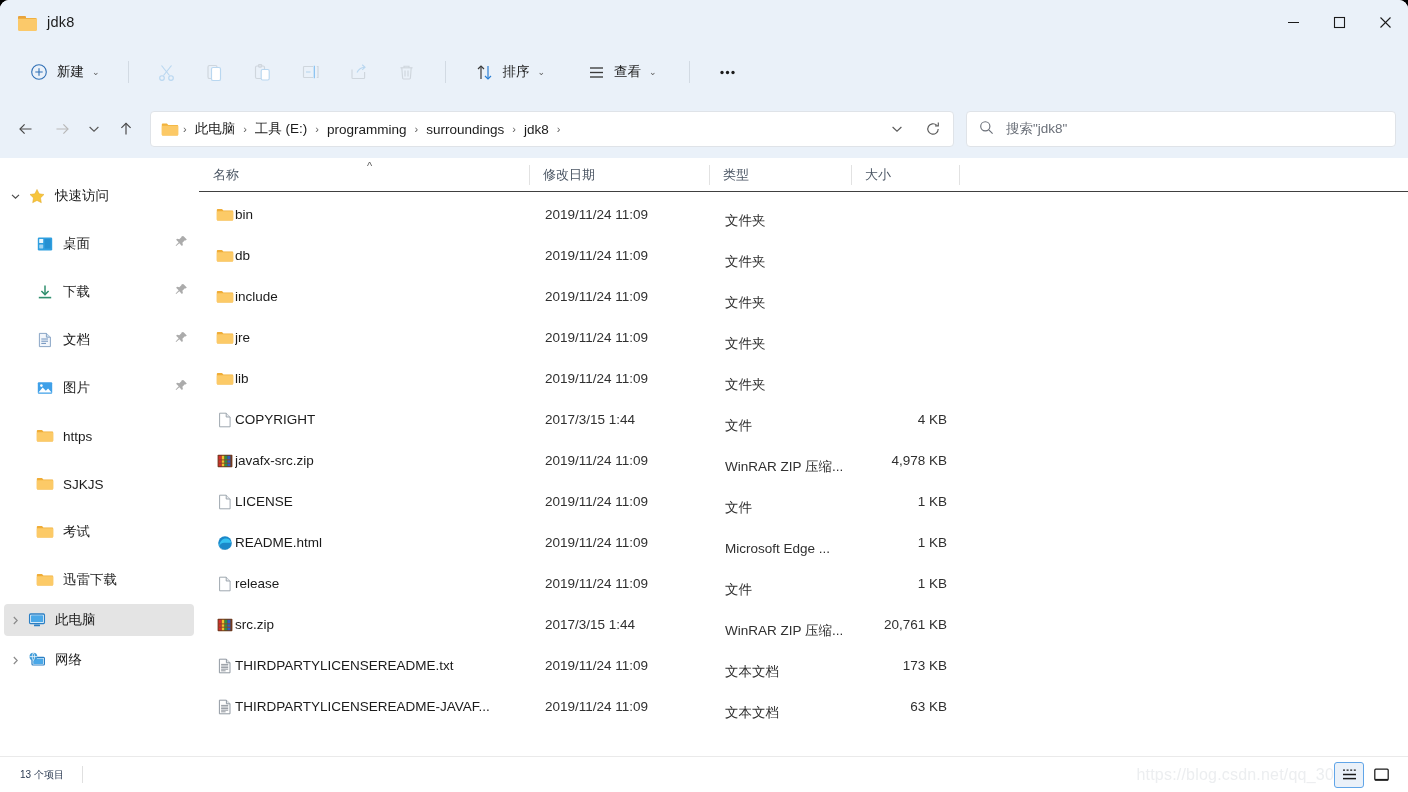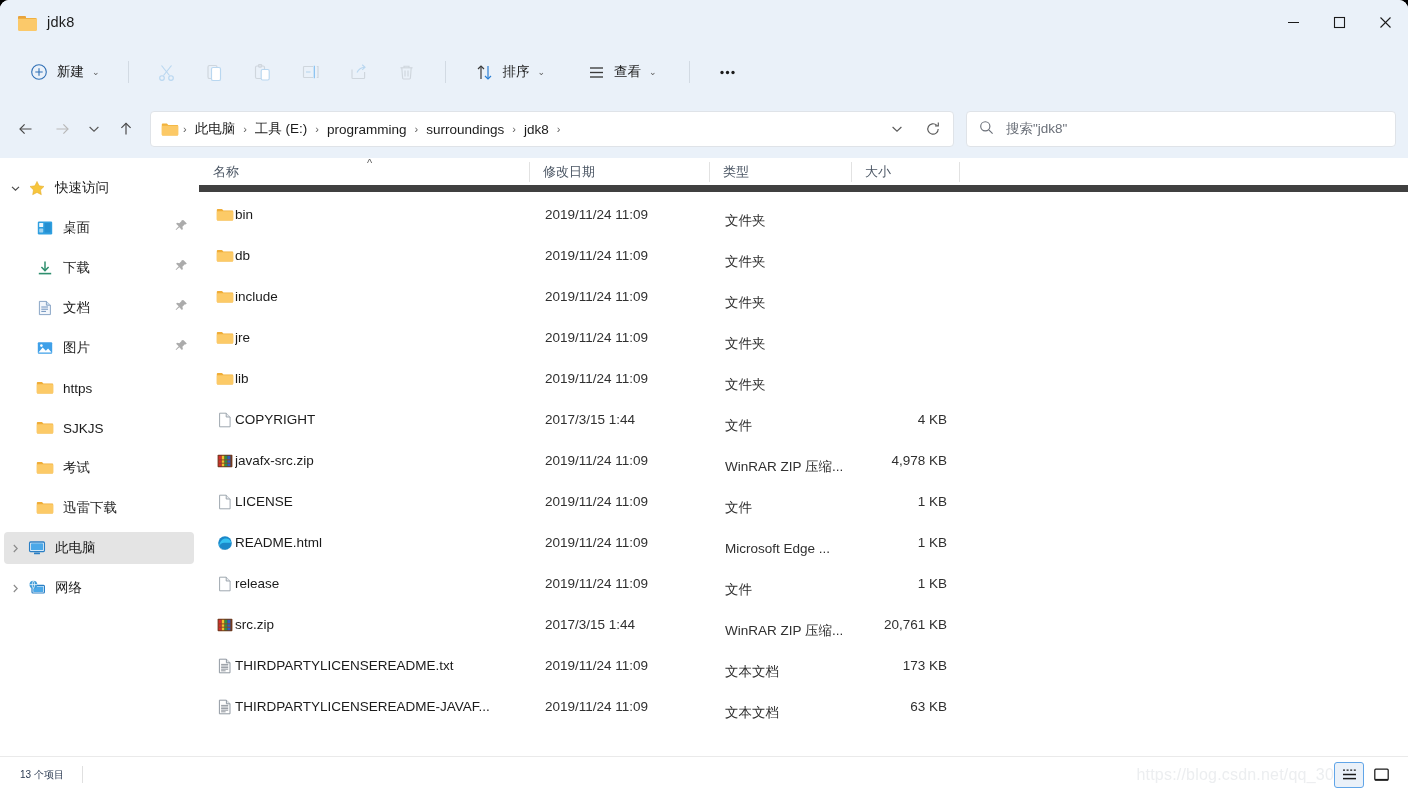--- a/index.html
+++ b/index.html
@@ -93,36 +93,36 @@
   #body { flex: 1 1 auto; display: flex; min-height: 0; background: #fff; }
 
   
   #sidebar {
     width: 199px; flex: 0 0 199px; background: #ffffff;
     padding-top: 6px; overflow: hidden;
     border-right: 1px solid #ffffff;
   }
   .nav-item {
     height: 32px; display: flex; align-items: center; border-radius: 4px;
-    margin: 8px 4px 0 4px; padding-right: 6px; position: relative;
+    margin: 16px 4px 0 4px; padding-right: 6px; position: relative;
   }
   .nav-item.selected { background: #e4e4e4; }
   .twisty { width: 22px; flex: 0 0 22px; display: flex; align-items: center; justify-content: center; }
   .twisty svg { display:block; }
   .nav-ico { width: 22px; flex: 0 0 22px; display: flex; align-items: center; justify-content: center; margin-right: 7px; }
   .nav-label { font-size: 13.5px; color: #1b1b1b; white-space: nowrap; }
   .pin { margin-left: auto; opacity: .72; }
   .nav-item.lvl1 { padding-left: 0px; }
   .nav-item.lvl2 .twisty { width: 30px; flex: 0 0 30px; }
 
   
   #filepane { flex: 1 1 auto; display: flex; flex-direction: column; min-width: 0; background: #fff; }
   #colhead {
     height: 34px; display: flex; align-items: center; flex: 0 0 auto;
-    border-bottom: 7px solid #404040; position: relative;
+    border-bottom: 1px solid #404040; position: relative;
   }
   .col {
     font-size: 13px; color: #4a5563; height: 34px; display: flex; align-items: center;
     position: relative; padding-left: 14px;
   }
   .col + .col::before {
     content: ""; position: absolute; left: 0; top: 7px; bottom: 7px; width: 1px; background: #e2e2e2;
   }
   .c-name { width: 330px; flex: 0 0 330px; }
   .c-date { width: 180px; flex: 0 0 180px; }

